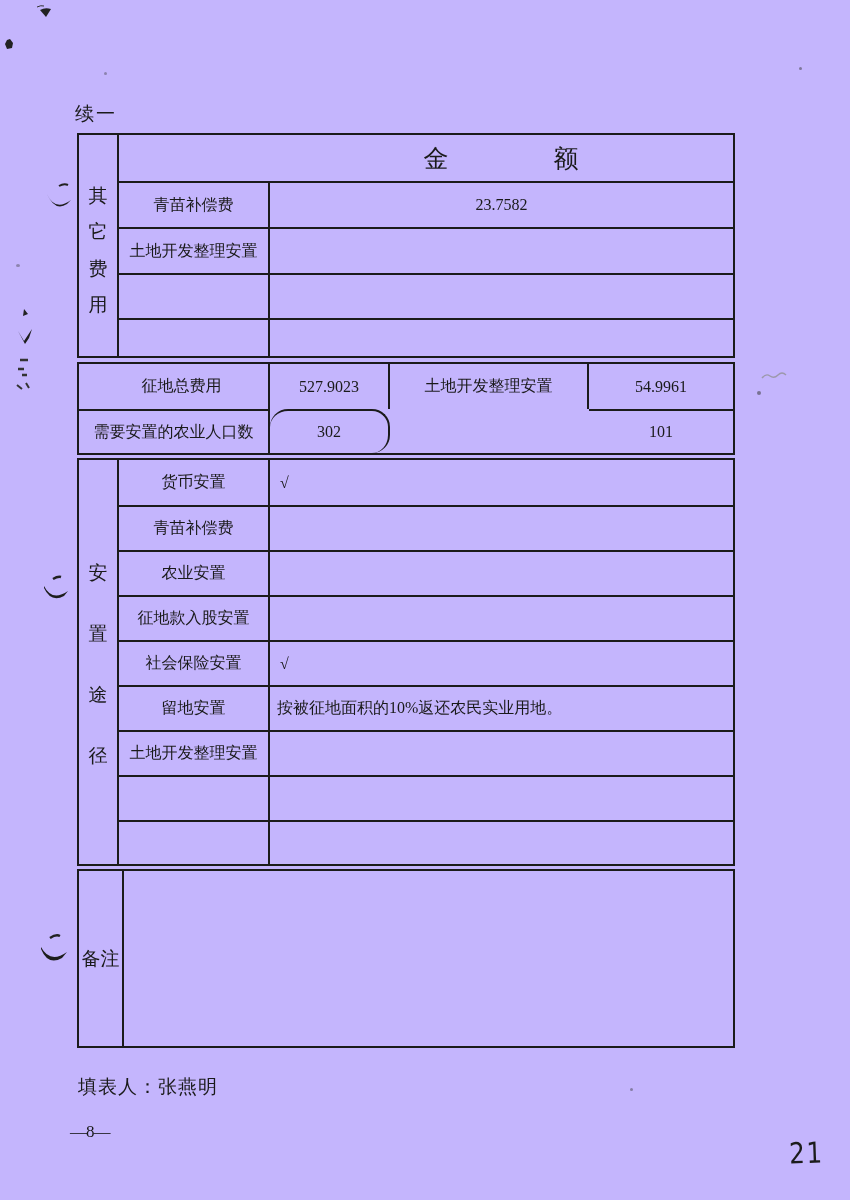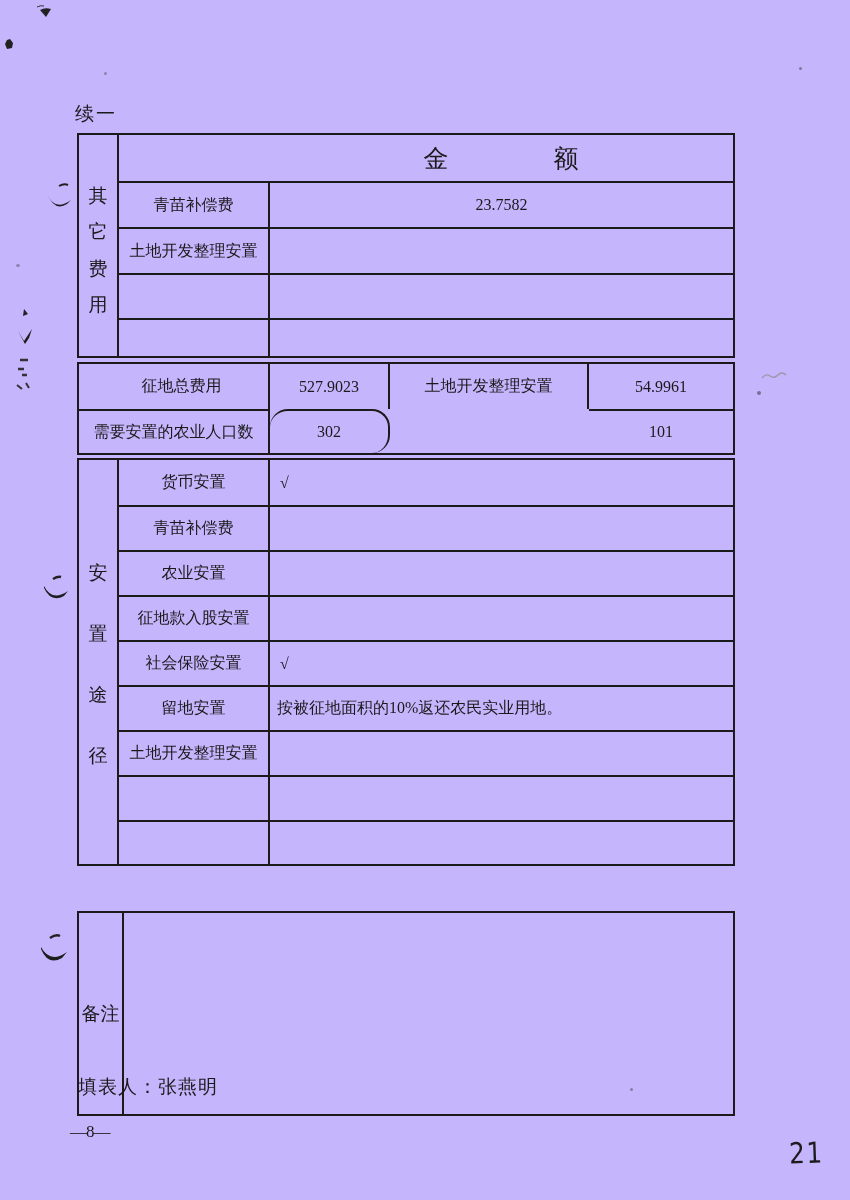--- a/index.html
+++ b/index.html
@@ -44,21 +44,21 @@
     grid-template-rows:45px 1fr; }
 
   
   #tbl-resettle { left:77px; top:458px; width:658px; height:408px;
     grid-template-columns:40px 151px 1fr;
     grid-template-rows:repeat(8,45px) 1fr; }
   #tbl-resettle .side { grid-row:1/10; grid-column:1; position:relative; }
   #tbl-resettle .val { justify-content:flex-start; padding-left:10px; }
 
   
-  #tbl-remarks { left:77px; top:911px; width:658px; height:205px;
+  #tbl-remarks { left:77px; top:869px; width:658px; height:179px;
     grid-template-columns:45px 1fr; grid-template-rows:1fr; }
 
   .filler-line { left:78px; top:1076px; font-size:19px; letter-spacing:1px; }
   .cont-label { left:75px; top:103px; font-size:19px; letter-spacing:2px; }
   .page-num { left:70px; top:1122px; font-size:17px; letter-spacing:-1px; }
   .hand-num {
     left:786px; top:1136px; font-size:29px;
     font-family:"DejaVu Sans",sans-serif; font-weight:400;
     transform:rotate(-2deg) scaleX(.85); letter-spacing:2px; color:#1c1c1c;
   }

